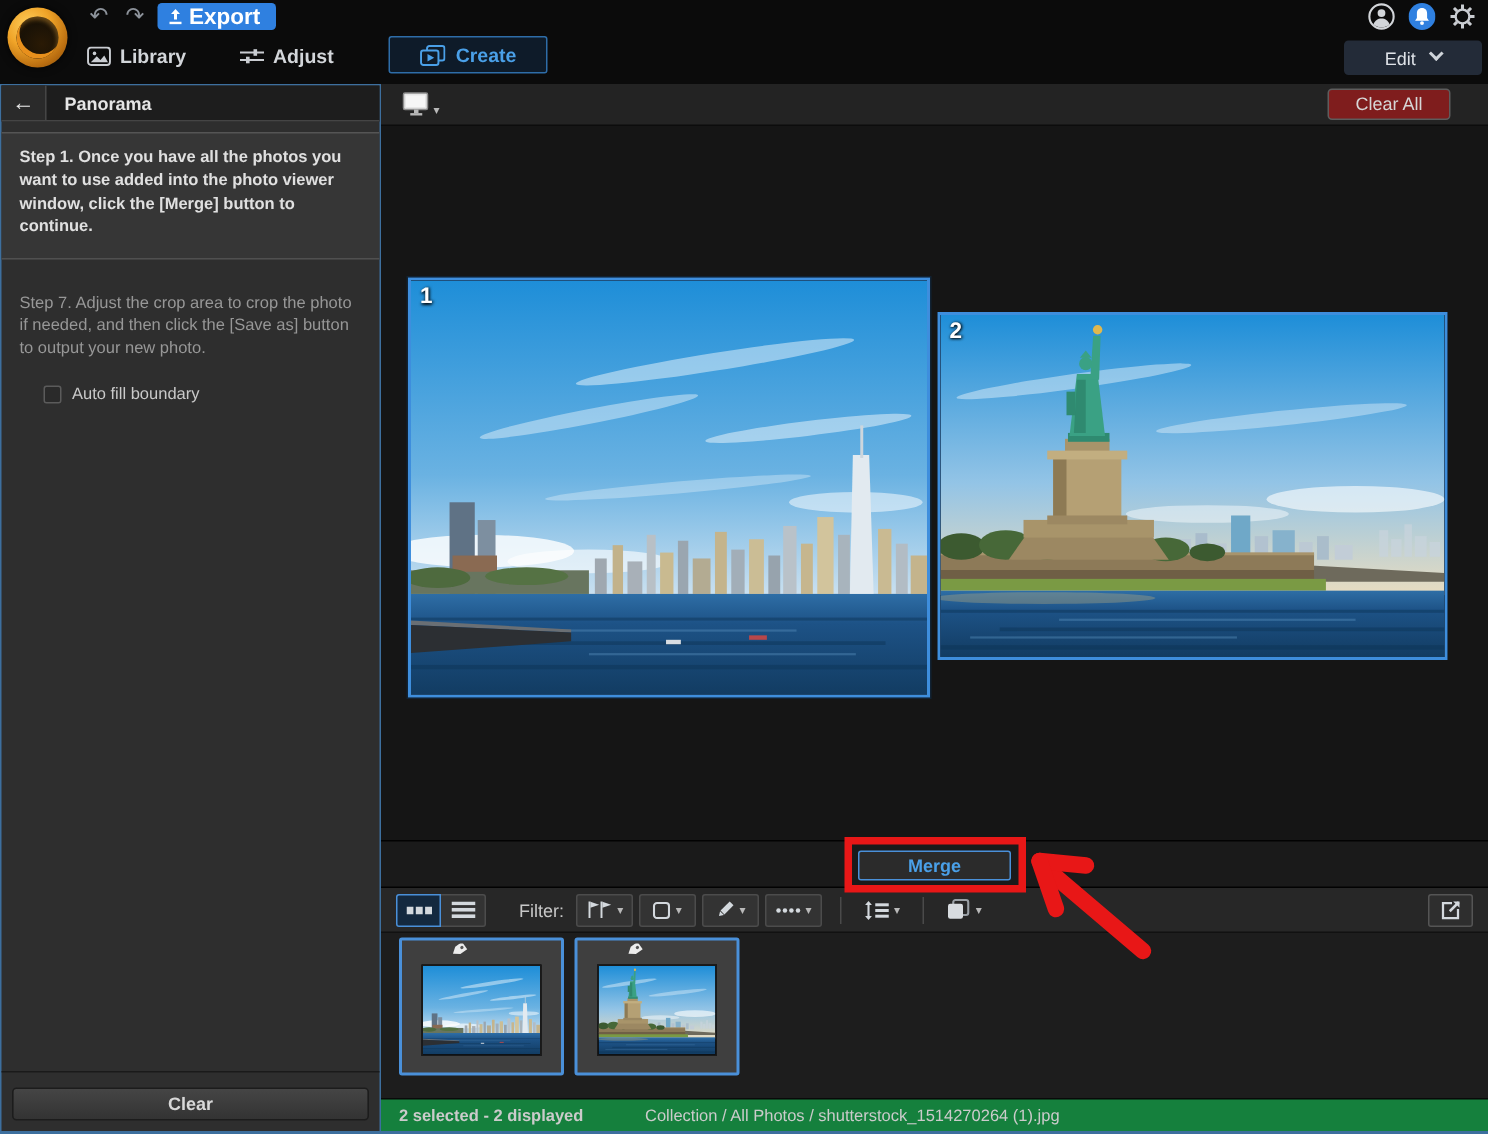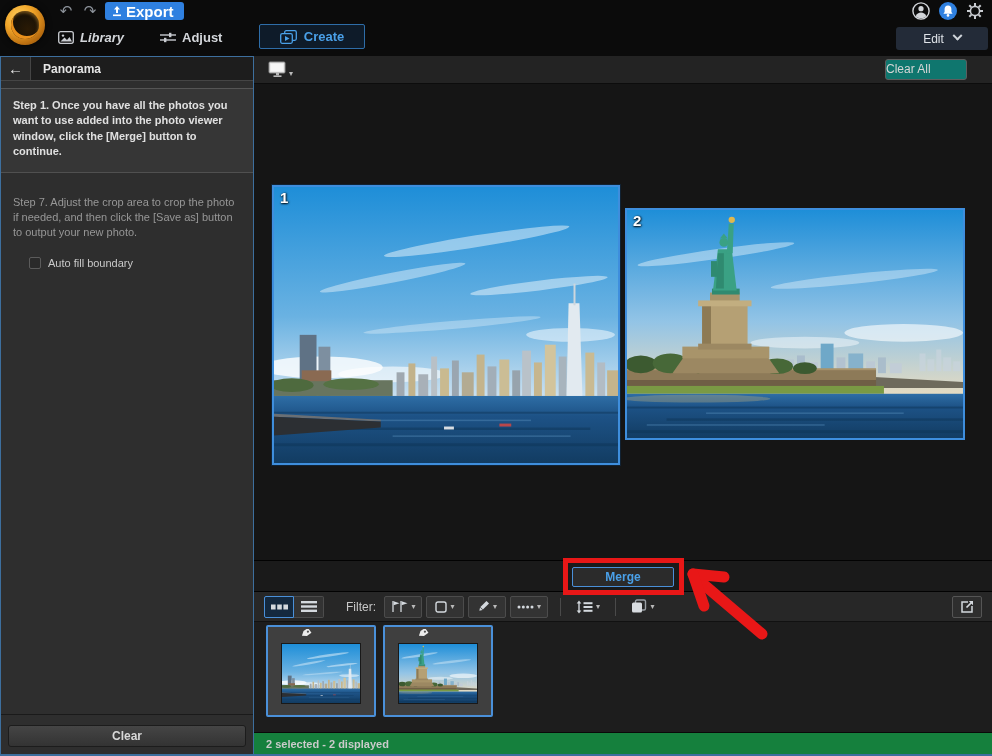--- a/index.html
+++ b/index.html
@@ -13,21 +13,21 @@
           background:radial-gradient(circle at 35% 30%, #ffcf5e 0%, #f0a428 38%, #b96d10 72%, #7a4708 100%);
           box-shadow:0 0 6px rgba(0,0,0,.8); }
   .logo::after { content:""; position:absolute; left:6px; top:6px; width:28px; height:28px; border-radius:50%;
           background:radial-gradient(circle at 60% 65%, #2a1a05 0%, #1a1206 55%, #241503 100%);
           box-shadow:inset 2px -3px 0 0 #e8901c, inset -1px 2px 3px rgba(255,180,60,.35); }
   .hist-btn { position:absolute; top:2px; width:22px; height:18px; color:#8d939b; font-size:15px; line-height:18px; text-align:center; cursor:pointer; }
   .hist-undo { left:55px; } .hist-redo { left:79px; }
   .export-btn { position:absolute; left:105px; top:2px; height:18px; padding:0 10px 0 7px; background:#2f80e0; border-radius:3px;
           color:#fff; font-size:15px; font-weight:bold; display:flex; align-items:center; gap:4px; cursor:pointer; }
   .top-tab { position:absolute; top:26px; height:22px; display:flex; align-items:center; gap:6px; color:#d3d6da; font-size:13px; font-weight:bold; cursor:pointer; }
-  .tab-library { left:58px;font-style:italic; } .tab-adjust { left:160px; }
+  .tab-library { left:58px; } .tab-adjust { left:160px; }
   .tab-create { position:absolute; left:259px; top:24px; width:106px; height:25px; border:1px solid #2e6da8; background:#0e1b29; border-radius:2px;
           display:flex; align-items:center; justify-content:center; gap:7px; color:#4aa0e8; font-size:13px; font-weight:bold; cursor:pointer; }
   .acct-icons { position:absolute; right:8px; top:2px; display:flex; gap:9px; align-items:center; }
   .round-icon { width:18px; height:18px; display:flex; align-items:center; justify-content:center; cursor:pointer; }
   .edit-btn { position:absolute; left:896px; top:27px; width:92px; height:23px; background:#232b38; border-radius:3px;
           display:flex; align-items:center; justify-content:center; gap:10px; color:#dfe3e8; font-size:12px; cursor:pointer; }
   .chevron { width:7px; height:7px; border-right:2px solid #cfd4da; border-bottom:2px solid #cfd4da; transform:rotate(45deg) translate(-2px,-2px); }
 
   
   .sidebar { position:absolute; left:0; top:56px; width:254px; height:700px; background:#2e2e2e; border:1px solid #3d6f9e; border-bottom:none; }
@@ -42,22 +42,22 @@
   .checkbox { width:12px; height:12px; background:#2a2a2a; border:1px solid #5b5b5b; border-radius:2px; cursor:pointer; }
   .autofill-label { color:#c9c9c9; font-size:11px; }
   .sidebar-footer { position:absolute; left:0; right:0; bottom:0; height:42px; border-top:1px solid #1a1a1a; box-shadow:0 -1px 0 #3c3c3c inset; }
   .clear-btn { position:absolute; left:7px; right:7px; top:10px; height:22px; background:linear-gradient(#454545,#333);
           border:1px solid #1c1c1c; border-radius:3px; color:#d8d8d8; font-size:12px; font-weight:bold; text-align:center; line-height:20px; cursor:pointer; }
 
   
   .main { position:absolute; left:254px; top:56px; width:738px; height:700px; background:#151515; }
   .viewer-toolbar { position:absolute; left:0; top:0; width:100%; height:28px; background:#232323; border-bottom:1px solid #0c0c0c; }
   .display-btn { position:absolute; left:14px; top:5px; display:flex; align-items:flex-end; gap:2px; cursor:pointer; }
-  .clearall-btn { position:absolute; left:631px; top:3px; width:82px; height:21px; background:#0f766e; border:1px solid #5d5d5d; border-radius:3px;
-          color:#d6d6d6; font-size:12px; text-align:left; line-height:19px; cursor:pointer; }
+  .clearall-btn { position:absolute; left:631px; top:3px; width:82px; height:21px; background:#7f1d1d; border:1px solid #5d5d5d; border-radius:3px;
+          color:#d6d6d6; font-size:12px; text-align:center; line-height:19px; cursor:pointer; }
 
   .canvas { position:absolute; left:0; top:28px; width:100%; height:476px; background:#151515; }
   .photo { position:absolute; border:2px solid #3e8edd; background:#000; cursor:pointer; }
   .photo-1 { left:18px; top:101px; width:348px; height:280px; box-shadow:0 0 0 1px #123; }
   .photo-2 { left:371px; top:124px; width:340px; height:232px; }
   .photo svg { display:block; width:100%; height:100%; }
   .photo-num { position:absolute; left:6px; top:2px; color:#fff; font-size:15px; font-weight:bold;
           text-shadow:0 1px 2px rgba(0,0,0,.9), 1px 0 2px rgba(0,0,0,.7); }
 
   .merge-row { position:absolute; left:0; top:504px; width:100%; height:32px; background:#1a1a1a; border-top:1px solid #020202; border-bottom:1px solid #020202; }
@@ -491,16 +491,17 @@
         <div class="thumb-img">
           <svg viewBox="0 0 340 232" preserveAspectRatio="none">
               <use href="#art-photo2"></use>
             </svg>
         </div>
       </div>
     </div>
 
     <div class="statusbar">
       <span class="status-sel">2 selected - 2 displayed</span>
+      <span class="status-path">Collection / All Photos / shutterstock_1514270264 (1).jpg</span>
     </div>
 
   </div>
 </div>
 
 </body></html>

